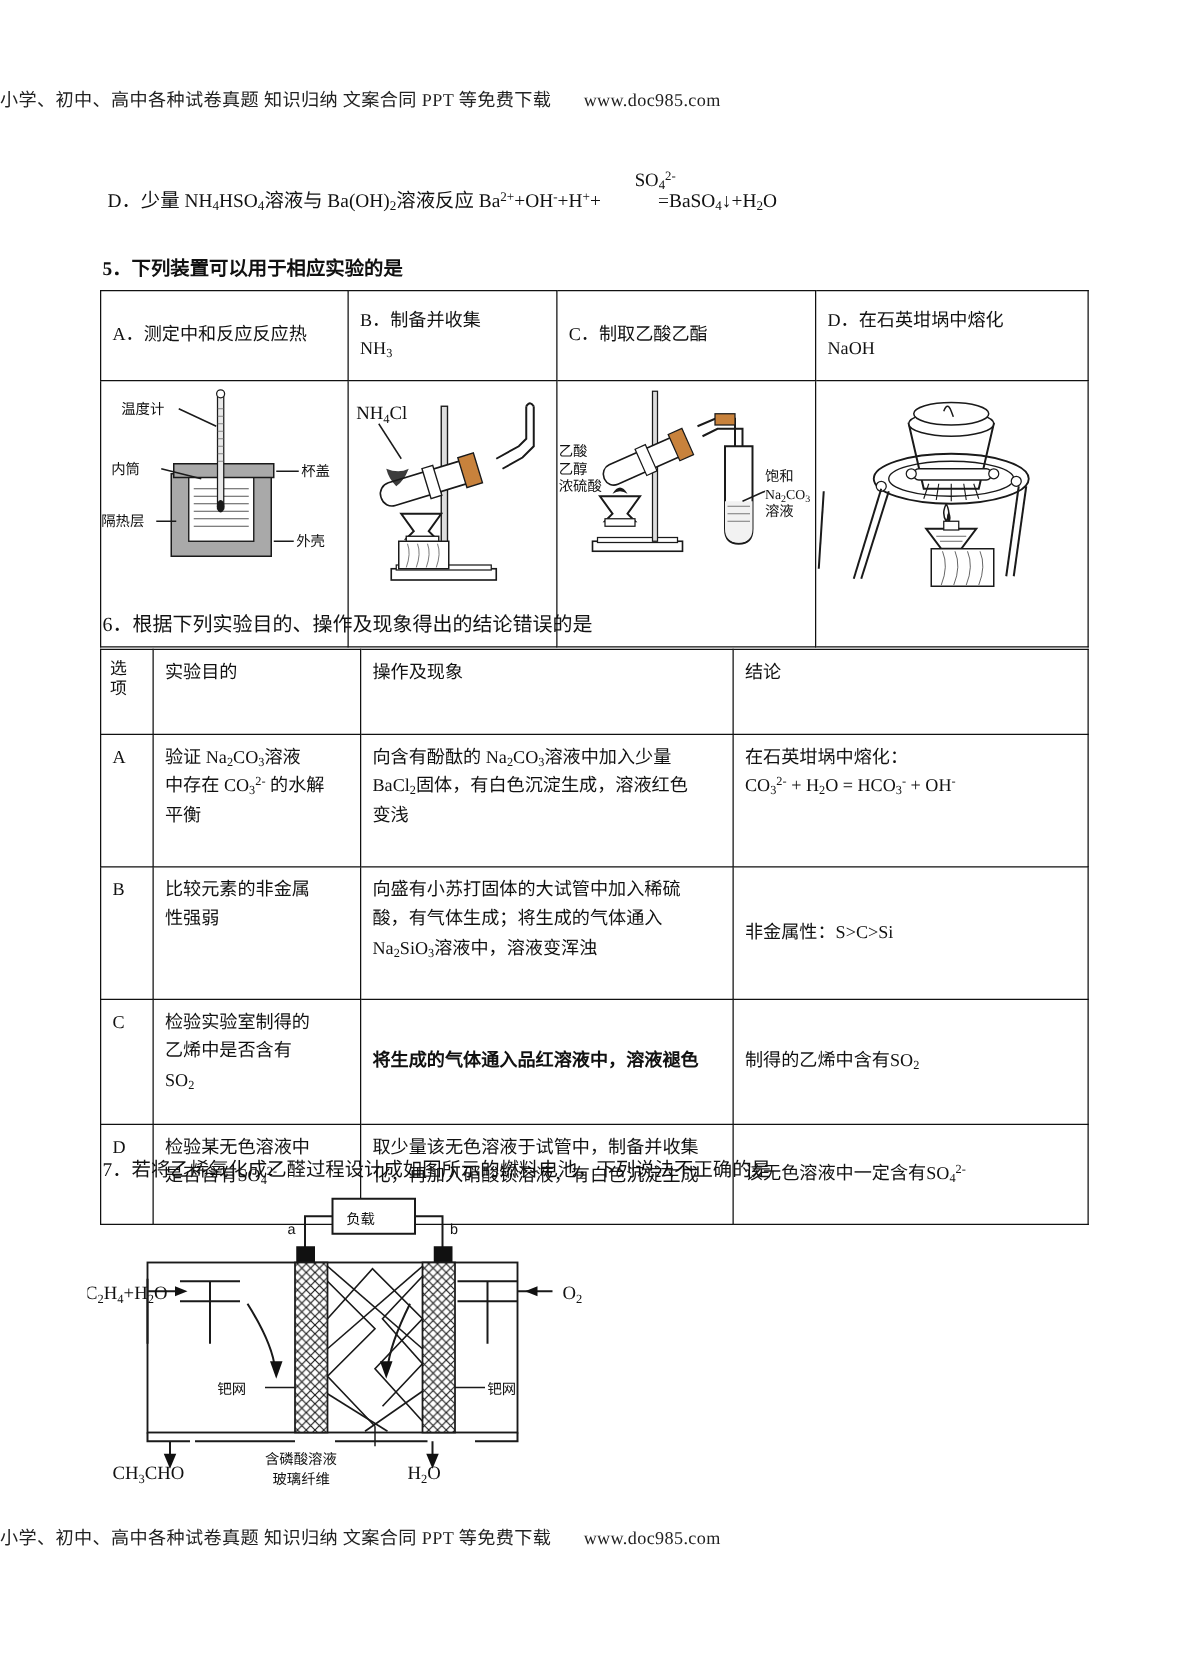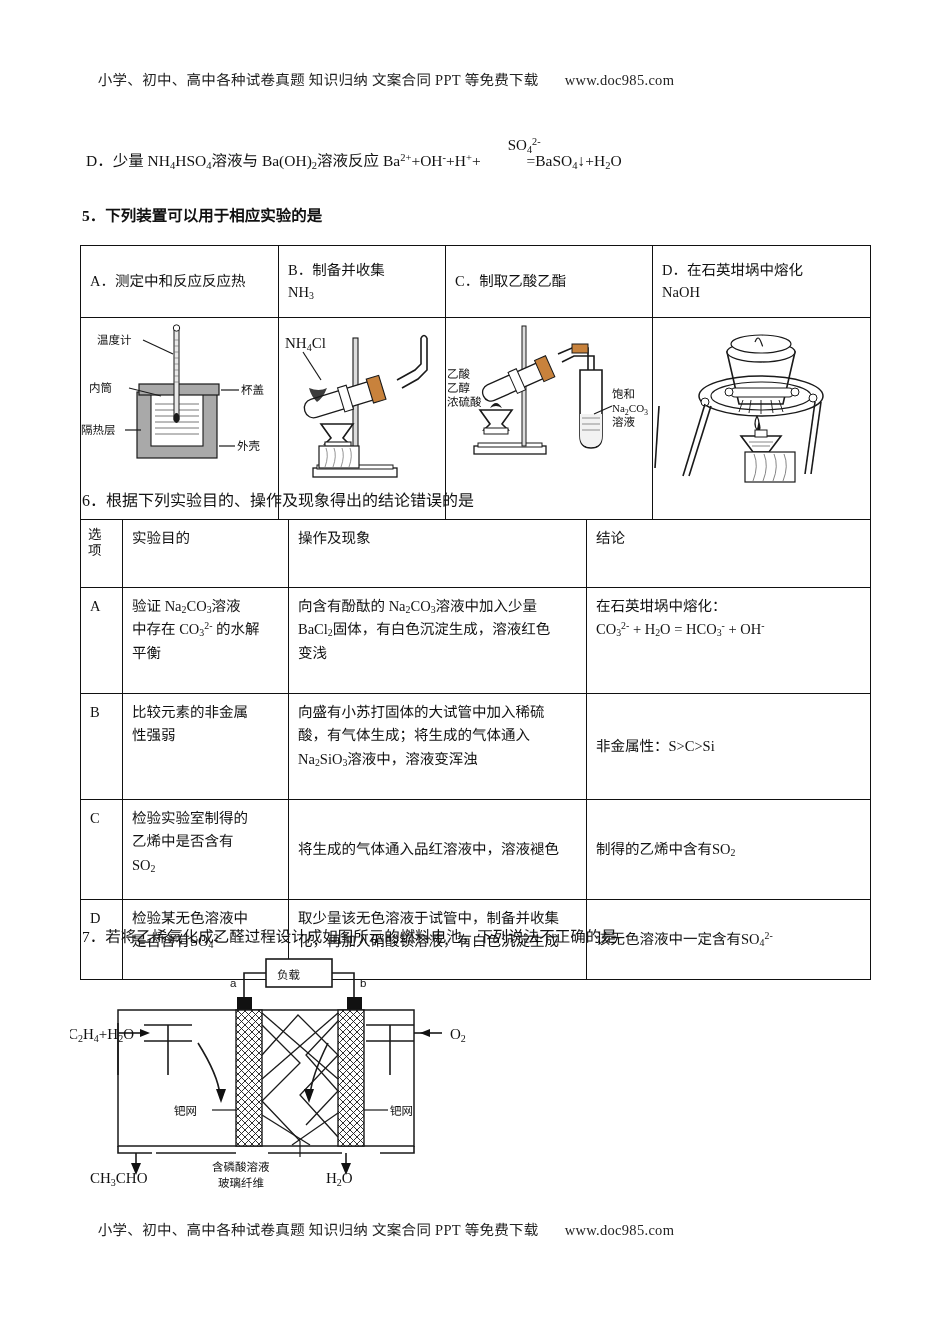--- a/index.html
+++ b/index.html
@@ -21,21 +21,21 @@
     left: 0; top: 0;
     width: 950px;
     height: 1344px;
   }
 
   
   .watermark {
     position: absolute;
     left: 0;
     width: 772px;
-    text-align: center;
+    text-align: left;
     font-family: "Liberation Serif", "DejaVu Serif", serif;
     font-size: 14.5px;
     color: #222;
     letter-spacing: 0.3px;
     white-space: nowrap;
   }
   .watermark .wm-url {
     font-family: "Liberation Serif", "DejaVu Serif", serif;
     margin-left: 26px;
   }
@@ -88,21 +88,21 @@
   }
   td.opt-col {
     text-align: left;
     vertical-align: middle;
     font-size: 15px;
     padding-left: 10px;
   }
   .hdr-cell { vertical-align: middle; }
 
   
-  #t5 { left: 80px; top: 232px; width: 790px; margin-top: 13px; }
+  #t5 { left: 80px; top: 232px; width: 790px; }
   #t5 td.h { height: 58px; vertical-align: middle; }
   #t5 td.d { height: 180px; padding: 16px; position: relative; }
   .lbl-blk { line-height: 1.5; }
 
   
   #t6 { left: 80px; top: 519px; width: 790px; }
 
   
   .figwrap { position: absolute; left: 0; top: 0; width: 100%; height: 100%; }
   svg { display: block; }
@@ -407,21 +407,21 @@
       <td style="vertical-align:middle;">非金属性：S&gt;C&gt;Si</td>
     </tr>
 
     <tr>
       <td class="opt-col" style="height:86px;">C</td>
       <td>
         <span>检验实验室制得的</span><br>
         <span>乙烯中是否含有</span><br>
         <span class="frm">SO</span><sub>2</sub>
       </td>
-      <td style="vertical-align:middle;">将生成的气体通入品红溶液中，溶液褪色</td>
+      <td style="vertical-align:middle;font-weight:bold;">将生成的气体通入品红溶液中，溶液褪色</td>
       <td style="vertical-align:middle;">
         <span>制得的乙烯中含有</span><span class="frm">SO</span><sub>2</sub>
       </td>
     </tr>
 
     <tr>
       <td class="opt-col" style="height:66px;">D</td>
       <td>
         <span>检验某无色溶液中</span><br>
         <span>是否含有</span><span class="frm">SO</span><sub>4</sub><sup>2-</sup>

